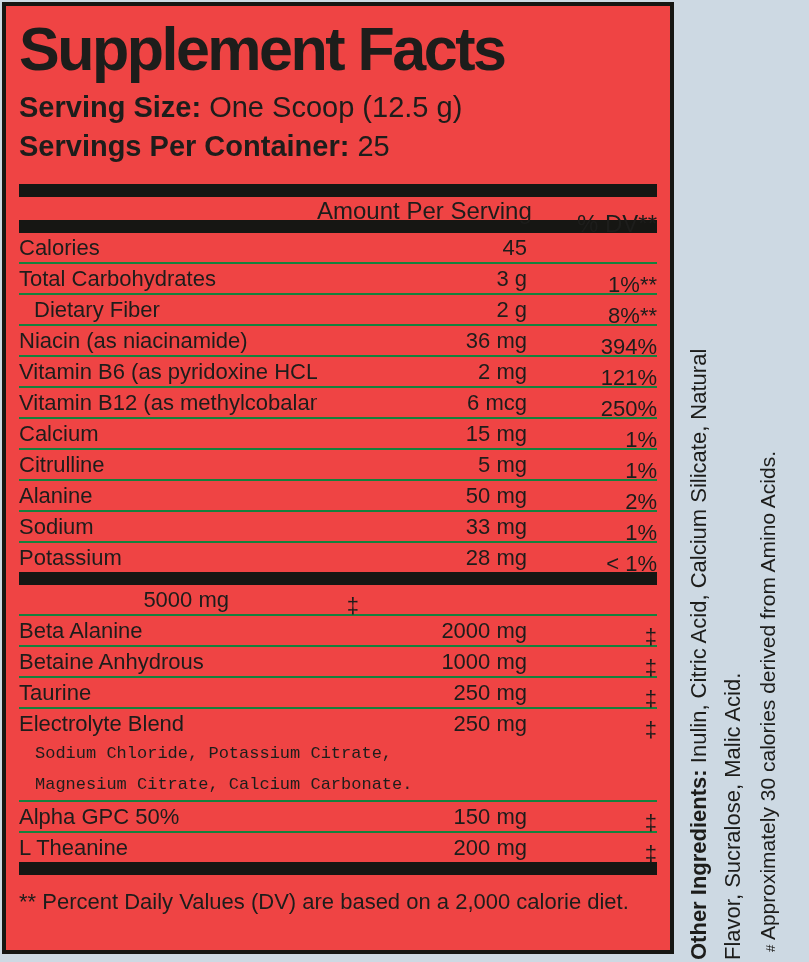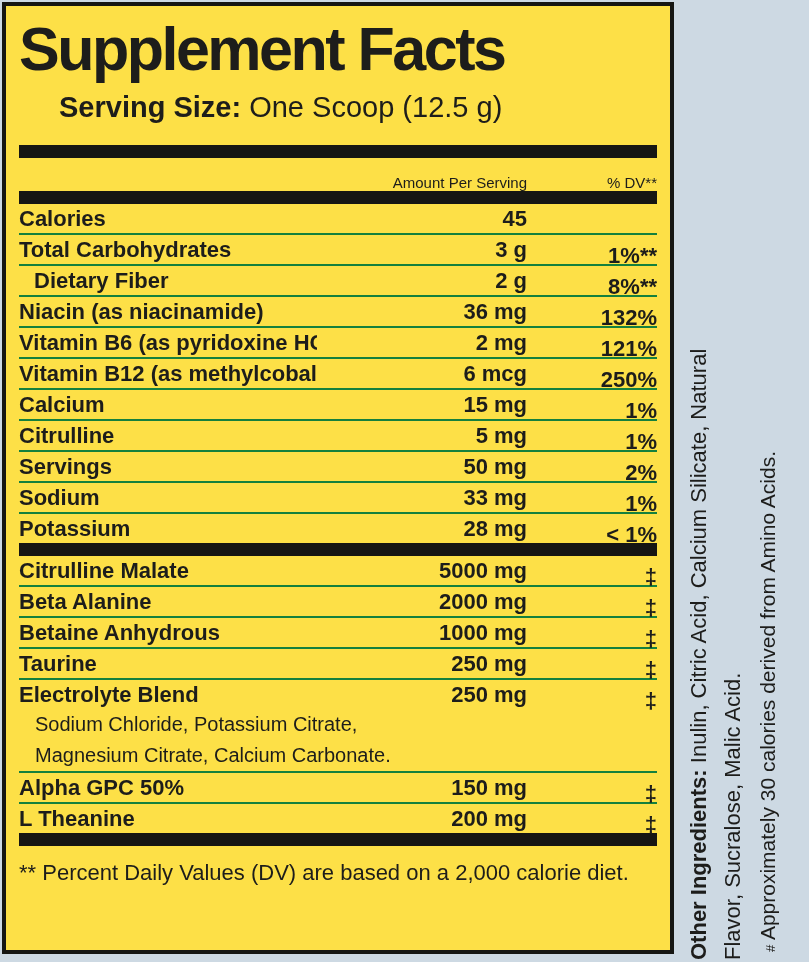--- a/index.html
+++ b/index.html
@@ -7,60 +7,64 @@
     width:809px; height:962px;
     background:#cdd9e3;
     font-family:"Liberation Sans", sans-serif;
     color:#1d1d1b;
     position:relative;
     overflow:hidden;
   }
   .panel {
     position:absolute; left:2px; top:2px;
     width:672px; height:952px;
-    background:#fde047;
+    background:#ef4444;
     border:4px solid #161613;
     box-sizing:border-box;
     padding:6px 13px 0 13px;
   }
   .title {
     font-size:61px; font-weight:bold; letter-spacing:-2.5px;
     line-height:66px; margin:4px 0 6px 0; white-space:nowrap;
   }
   .serving { font-size:29px; line-height:39px; white-space:nowrap; }
-  .serving .lbl { font-weight:bold;margin-left:40px; }
+  .serving .lbl { font-weight:bold; }
   .bar { height:13px; background:#161613; }
   .bar-top { margin-top:18px; }
-  .hdr { display:flex; align-items:flex-end; height:33px; font-size:15px; }
-  .row { display:flex; align-items:center; height:29px; font-size:22px;font-weight:bold; }
+  .hdr { display:flex; align-items:flex-start; height:23px; font-size:24px; }
+  .row { display:flex; align-items:center; height:29px; font-size:22px; }
   .bt { border-top:2px solid #15803d; }
   .col-name { flex:1; white-space:nowrap; overflow:hidden; }
   .col-amt { width:210px; text-align:right; white-space:nowrap; }
   .col-dv { width:130px; text-align:right; white-space:nowrap;margin-top:13px; }
   .indent { padding-left:15px; }
-  .subline { font-size:20px; height:31px; line-height:31px; padding-left:16px; white-space:nowrap; }
+  .subline { font-size:17px; height:31px; line-height:31px; padding-left:16px; white-space:nowrap;font-family:Liberation Mono, monospace; }
   .footnotes { font-size:22px; line-height:30px; margin-top:12px; }
   .vtext {
     position:absolute; transform-origin:0 0; transform:rotate(-90deg);
     white-space:nowrap; color:#1d1d1b;
   }
   .vtext1 { left:682px; top:960px; width:960px; font-size:22px; line-height:34px; }
   .vtext1 .lbl { font-weight:bold; }
   .vtext2 { left:756px; top:952px; width:600px; font-size:21px; }
   .vtext2 .sym { font-size:13px; }
 </style>
 </head>
 <body>
 
 <div class="panel">
   <div class="title">Supplement Facts</div>
 
   <div class="serving">
     <span class="lbl">Serving Size:</span>
     <span>One Scoop (12.5 g)</span>
+  </div>
+  <div class="serving">
+    <span class="lbl">Servings Per Container:</span>
+    <span>25</span>
   </div>
 
   <div class="bar bar-top"></div>
 
   <div class="hdr">
     <span class="col-name"></span>
     <span class="col-amt">Amount Per Serving</span>
     <span class="col-dv">% DV**</span>
   </div>
 
@@ -78,21 +82,21 @@
         <span class="col-dv">1%**</span>
       </div>
       <div class="row bt">
         <span class="col-name indent">Dietary Fiber</span>
         <span class="col-amt">2 g</span>
         <span class="col-dv">8%**</span>
       </div>
       <div class="row bt">
         <span class="col-name">Niacin (as niacinamide)</span>
         <span class="col-amt">36 mg</span>
-        <span class="col-dv">132%</span>
+        <span class="col-dv">394%</span>
       </div>
       <div class="row bt">
         <span class="col-name">Vitamin B6 (as pyridoxine HCL)</span>
         <span class="col-amt">2 mg</span>
         <span class="col-dv">121%</span>
       </div>
       <div class="row bt">
         <span class="col-name">Vitamin B12 (as methylcobalamin)</span>
         <span class="col-amt">6 mcg</span>
         <span class="col-dv">250%</span>
@@ -101,37 +105,36 @@
         <span class="col-name">Calcium</span>
         <span class="col-amt">15 mg</span>
         <span class="col-dv">1%</span>
       </div>
       <div class="row bt">
         <span class="col-name">Citrulline</span>
         <span class="col-amt">5 mg</span>
         <span class="col-dv">1%</span>
       </div>
       <div class="row bt">
-        <span class="col-name">Servings</span>
+        <span class="col-name">Alanine</span>
         <span class="col-amt">50 mg</span>
         <span class="col-dv">2%</span>
       </div>
       <div class="row bt">
         <span class="col-name">Sodium</span>
         <span class="col-amt">33 mg</span>
         <span class="col-dv">1%</span>
       </div>
       <div class="row bt">
         <span class="col-name">Potassium</span>
         <span class="col-amt">28 mg</span>
         <span class="col-dv">&lt; 1%</span>
       </div>
       <div class="bar"></div>
       <div class="row">
-        <span class="col-name">Citrulline Malate</span>
         <span class="col-amt">5000 mg</span>
         <span class="col-dv">‡</span>
       </div>
       <div class="row bt">
         <span class="col-name">Beta Alanine</span>
         <span class="col-amt">2000 mg</span>
         <span class="col-dv">‡</span>
       </div>
       <div class="row bt">
         <span class="col-name">Betaine Anhydrous</span>

